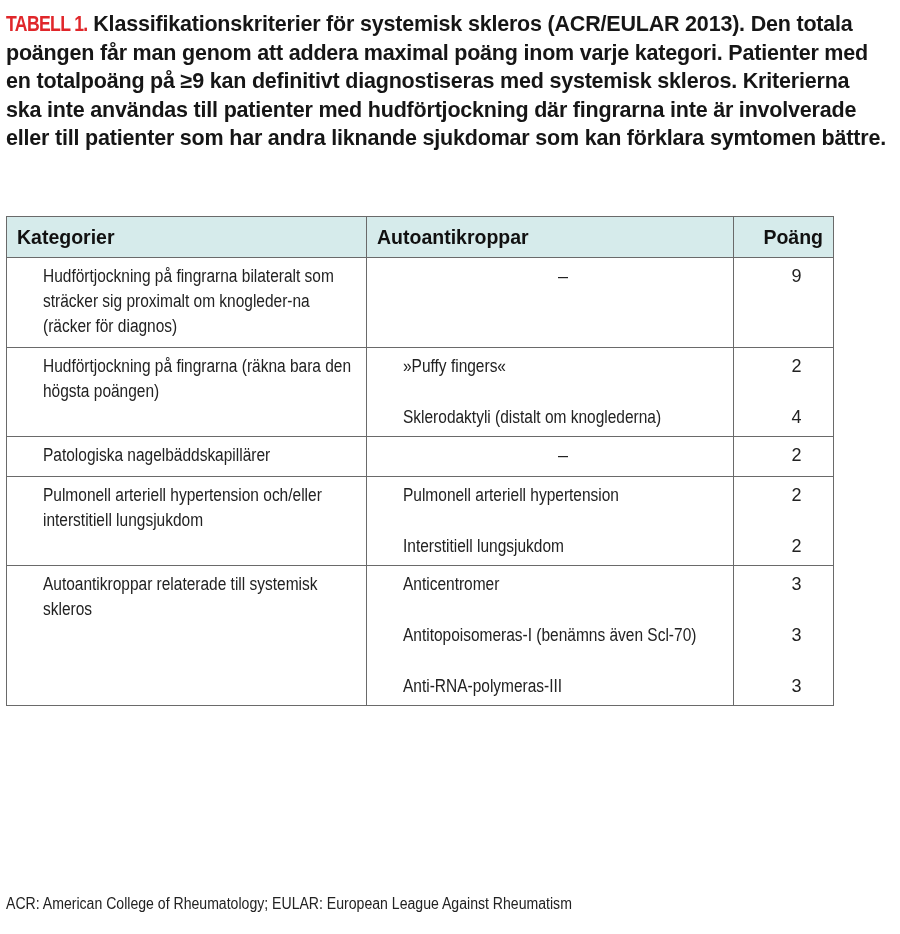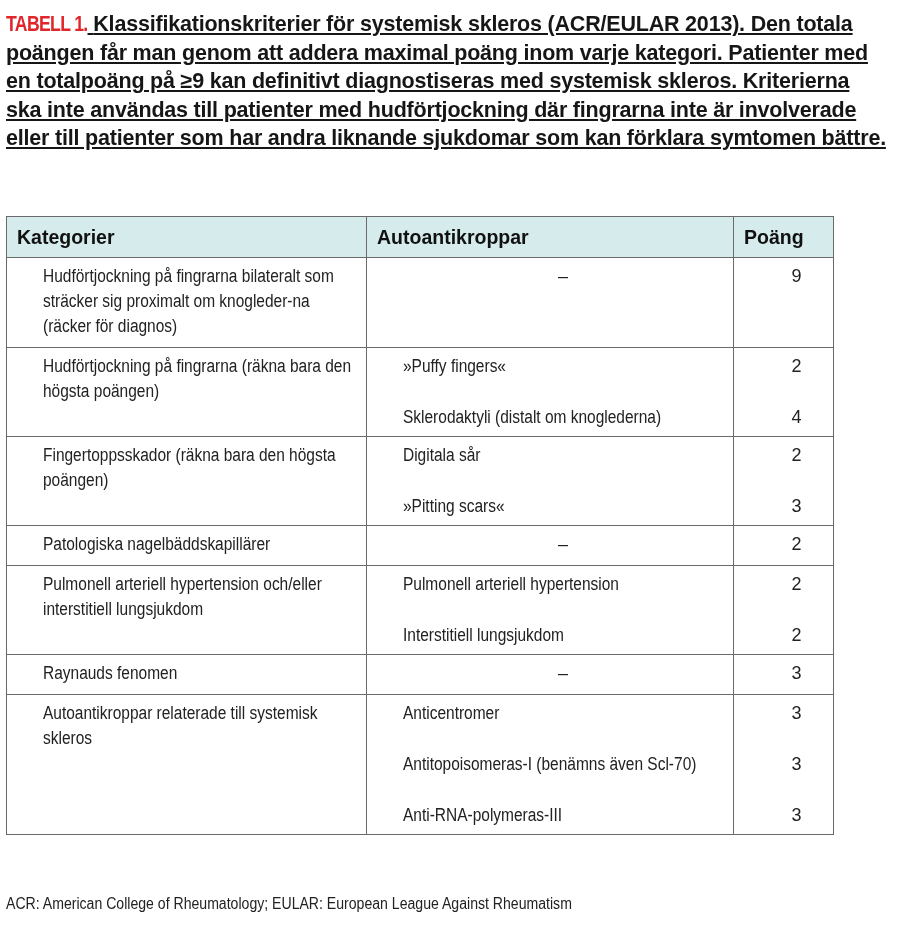--- a/index.html
+++ b/index.html
@@ -1,22 +1,22 @@
 <!DOCTYPE html>
 <html><head>
 <meta charset="utf-8">
 <style>
   html, body { margin: 0; padding: 0; background: #ffffff; }
   body { width: 900px; height: 934px; position: relative; overflow: hidden; font-family: "Liberation Sans", sans-serif; color: #1a1a1a; }
-  .caption { position: absolute; left: 6px; top: 10px; width: 880px; font-family: "Liberation Sans", sans-serif; font-weight: bold; font-size: 21.5px; line-height: 28.6px; letter-spacing: -0.2px; color: #161616; text-decoration: underline; }
+  .caption { position: absolute; left: 6px; top: 10px; width: 880px; font-family: "Liberation Sans", sans-serif; font-weight: bold; font-size: 21.5px; line-height: 28.6px; letter-spacing: -0.2px; color: #161616; }
   .caption .label { color: #e0262a; font-family: "Liberation Sans", sans-serif; font-weight: bold; letter-spacing: -0.8px; transform: scaleX(0.82); display: inline-block; transform-origin: left center; margin-right: -18px; }
   table { position: absolute; left: 6px; top: 216px; width: 704px; border-collapse: collapse; table-layout: fixed; }
   th, td { border: 1.5px solid #6a6a6a; vertical-align: top; padding: 0 10px; }
   th { background: #d6ebeb; font-family: "Liberation Sans", sans-serif; font-weight: bold; font-size: 19.5px; text-align: left; height: 40px; vertical-align: middle; color: #111; }
-  th.pts { text-align: left; }
+  th.pts { text-align: right; }
   td { font-family: "Liberation Sans", sans-serif; font-size: 18px; line-height: 25px; color: #222; padding-left: 36px; }
   .cond { display: inline-block; transform: scaleX(0.86); transform-origin: left top; width: 116%; }
   .col-cat { width: 360px; }
   .col-sub { width: 367px; }
   .col-pts { width: 100px; }
   td.cat { padding-top: 6px; padding-bottom: 8px; }
   td.sub, td.pts { padding-top: 6px; padding-bottom: 6px; }
   .subline { height: 25px; }
   .subgap { height: 26px; }
   td.pts { text-align: center; }
@@ -62,61 +62,39 @@
           <div class="subgap"></div>
           <div class="subline"><span class="cond">Sklerodaktyli (distalt om knoglederna)</span></div>
         </td>
         <td class="pts">
           <div class="subline">2</div>
           <div class="subgap"></div>
           <div class="subline">4</div>
         </td>
       </tr>
       <tr>
-        <td class="cat"><span class="cond">Fingertoppsskador (räkna bara den högsta poängen)</span></td>
-        <td class="sub">
-          <div class="subline"><span class="cond">Digitala sår</span></div>
-          <div class="subgap"></div>
-          <div class="subline"><span class="cond">»Pitting scars«</span></div>
-        </td>
-        <td class="pts">
-          <div class="subline">2</div>
-          <div class="subgap"></div>
-          <div class="subline">3</div>
-        </td>
-      </tr>
-      <tr>
         <td class="cat"><span class="cond">Patologiska nagelbäddskapillärer</span></td>
         <td class="sub">
           <div class="subline dash"><span class="">–</span></div>
         </td>
         <td class="pts">
           <div class="subline">2</div>
         </td>
       </tr>
       <tr>
         <td class="cat"><span class="cond">Pulmonell arteriell hypertension och/eller interstitiell lungsjukdom</span></td>
         <td class="sub">
           <div class="subline"><span class="cond">Pulmonell arteriell hypertension</span></div>
           <div class="subgap"></div>
           <div class="subline"><span class="cond">Interstitiell lungsjukdom</span></div>
         </td>
         <td class="pts">
           <div class="subline">2</div>
           <div class="subgap"></div>
           <div class="subline">2</div>
-        </td>
-      </tr>
-      <tr>
-        <td class="cat"><span class="cond">Raynauds fenomen</span></td>
-        <td class="sub">
-          <div class="subline dash"><span class="">–</span></div>
-        </td>
-        <td class="pts">
-          <div class="subline">3</div>
         </td>
       </tr>
       <tr>
         <td class="cat"><span class="cond">Autoantikroppar relaterade till systemisk skleros</span></td>
         <td class="sub">
           <div class="subline"><span class="cond">Anticentromer</span></div>
           <div class="subgap"></div>
           <div class="subline"><span class="cond">Antitopoisomeras-I (benämns även Scl-70)</span></div>
           <div class="subgap"></div>
           <div class="subline"><span class="cond">Anti-RNA-polymeras-III</span></div>

